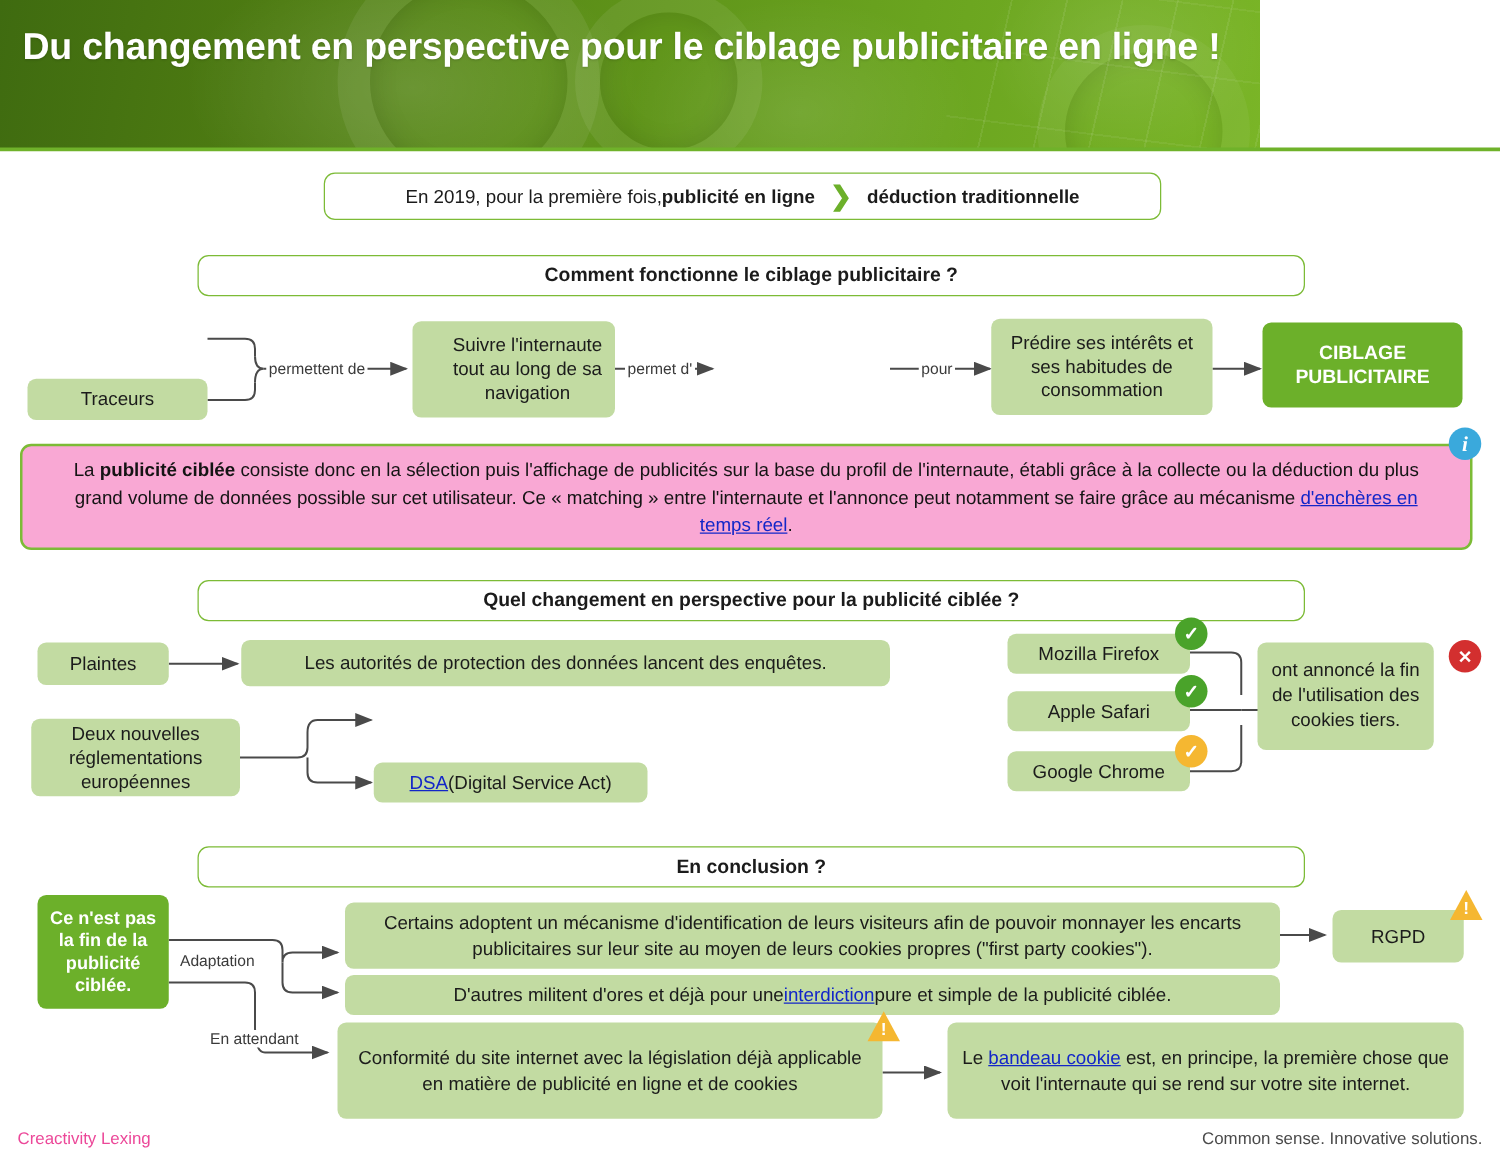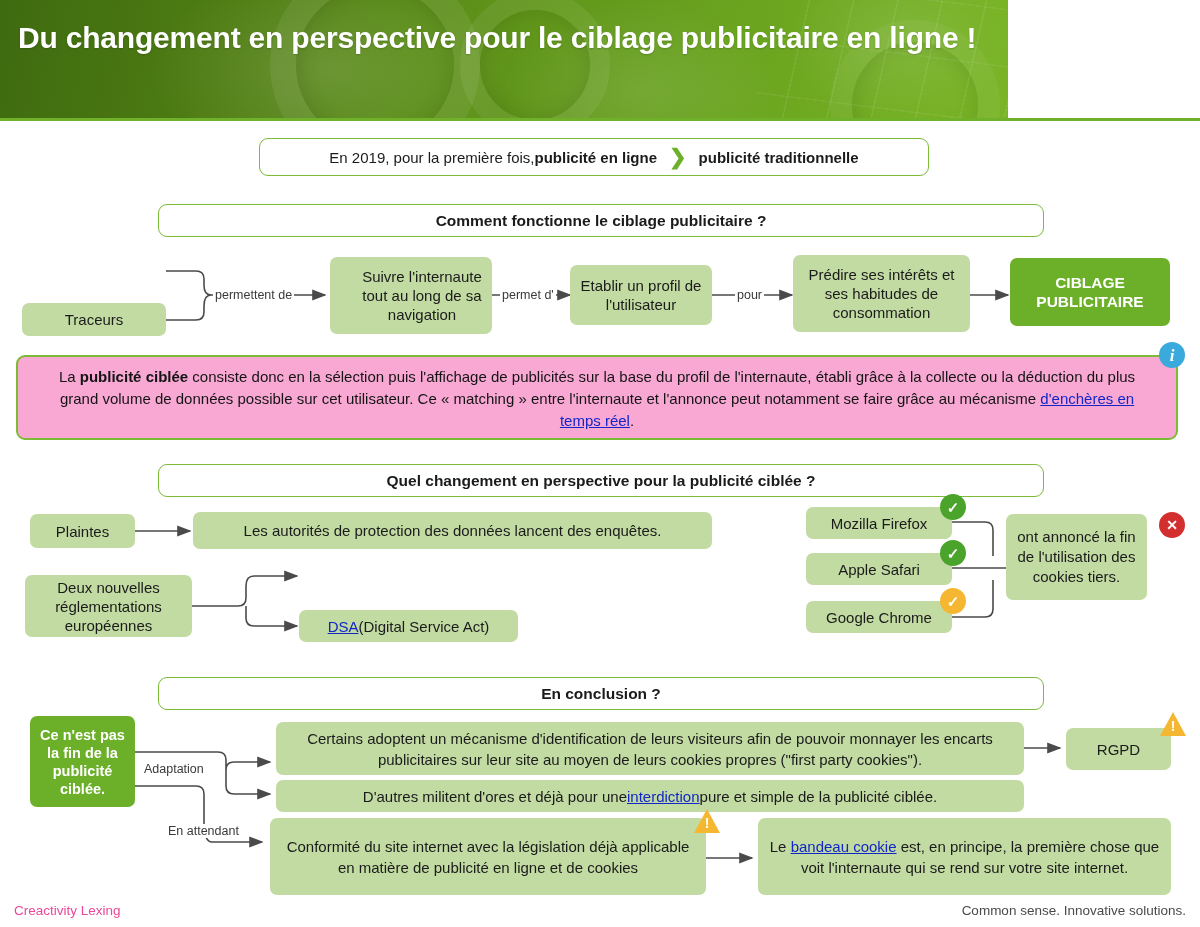--- a/index.html
+++ b/index.html
@@ -173,33 +173,32 @@
       <path d="M1024 748 H1060" marker-end="url(#ah)"></path>
 
       <path d="M706 858 H752" marker-end="url(#ah)"></path>
     </g>
   </svg>
 
   <div class="pill" style="left:259px; top:138px; width:670px; height:38px;">
     <span>En 2019, pour la première fois, </span>
     <span class="b">publicité en ligne</span>
     <span style="color:#6cb02a; font-size:21px; font-weight:bold; margin:0 12px;">❯</span>
-    <span class="b">publicité traditionnelle</span>
+    <span class="b">déduction traditionnelle</span>
   </div>
 
   <div class="banner" style="left:158px; top:204px; width:886px; height:33px;">Comment fonctionne le ciblage publicitaire ?</div>
 
   <div class="gbox" style="left:22px; top:303px; width:144px; height:33px;">Traceurs</div>
 
   <div class="conn-label" style="left:213px; top:288px;">permettent de</div>
   <div class="conn-label" style="left:500px; top:288px;">permet d'</div>
   <div class="conn-label" style="left:735px; top:288px;">pour</div>
 
   <div class="gbox" style="left:330px; top:257px; width:162px; height:77px;padding-left:30px;">Suivre l'internaute tout au long de sa navigation</div>
-  <div class="gbox" style="left:570px; top:265px; width:142px; height:60px;">Etablir un profil de l'utilisateur</div>
   <div class="gbox" style="left:793px; top:255px; width:177px; height:77px;">Prédire ses intérêts et ses habitudes de consommation</div>
   <div class="gbox dark" style="left:1010px; top:258px; width:160px; height:68px; font-size:15.5px;">CIBLAGE PUBLICITAIRE</div>
 
   <div class="infostem" style="left:1171px; top:346px; height:22px;"></div>
   <div class="infobox" style="left:16px; top:355px; width:1162px; height:85px;">
     <span>La </span><span class="b">publicité ciblée</span><span> consiste donc en la sélection puis l'affichage de publicités sur la base du profil de l'internaute, établi grâce à la collecte ou la déduction du plus grand volume de données possible sur cet utilisateur. Ce « matching » entre l'internaute et l'annonce peut notamment se faire grâce au mécanisme </span><span class="lk">d'enchères en temps réel</span><span>.</span>
   </div>
   <div class="badge info" style="left:1159px; top:342px;">i</div>
 
   <div class="banner" style="left:158px; top:464px; width:886px; height:33px;">Quel changement en perspective pour la publicité ciblée ?</div>

